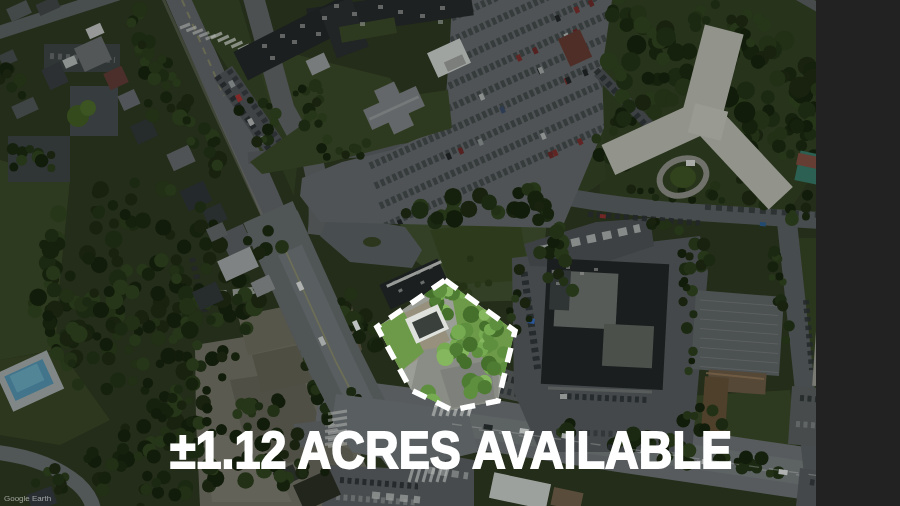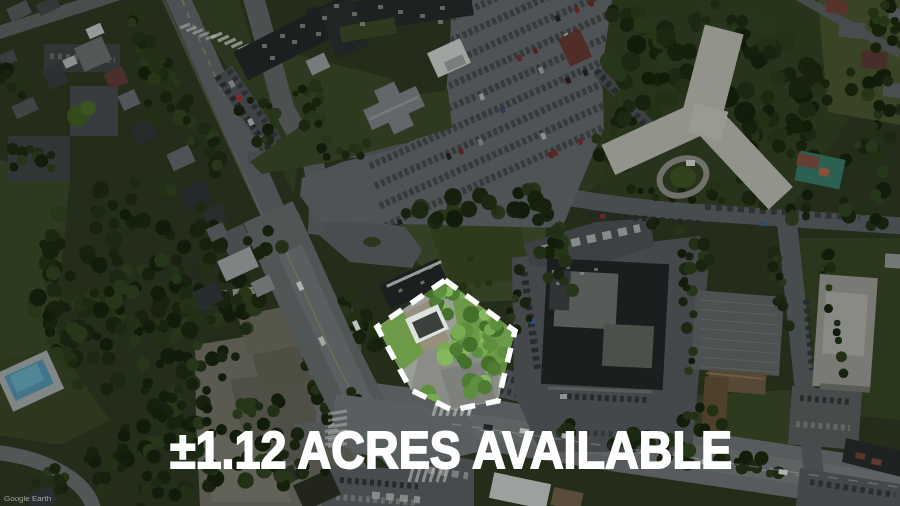--- a/index.html
+++ b/index.html
@@ -1,14 +1,14 @@
 <!DOCTYPE html>
 <html><head><meta charset="utf-8"><style>
 html,body{margin:0;padding:0;background:#222;}
-#wrap{width:900px;height:506px;overflow:hidden;position:relative;}
+#wrap{width:816px;height:506px;overflow:hidden;position:relative;}
 </style></head><body>
 <div id="wrap">
 <svg width="900" height="506" viewBox="0 0 900 506" xmlns="http://www.w3.org/2000/svg">
 
 <g>
         <rect x="0" y="0" width="900" height="506" fill="#27301c"></rect>
       </g>
 
 <g>
         <polygon points="0.0,160.0 70.0,180.0 60.0,280.0 55.0,350.0 0.0,360.0" fill="#333f22"></polygon>

